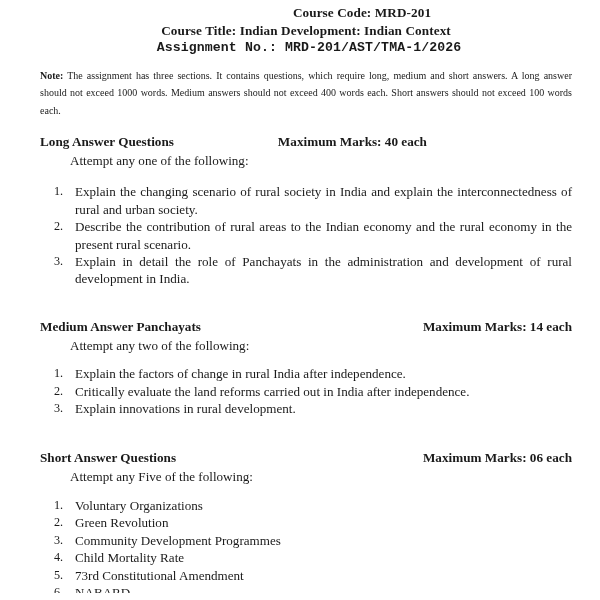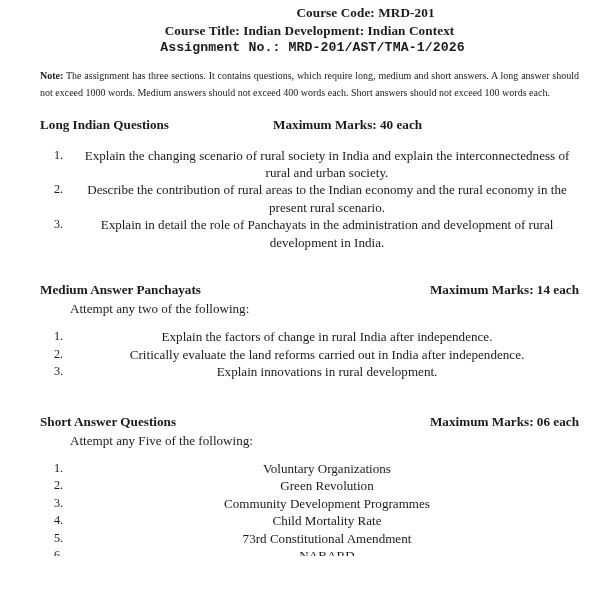--- a/index.html
+++ b/index.html
@@ -12,21 +12,21 @@
     height: 600px;
     overflow: hidden;
     font-family: "Liberation Serif", "DejaVu Serif", serif;
     color: #1a1a1a;
     position: relative;
   }
   .page {
     width: 600px;
     height: 600px;
     box-sizing: border-box;
-    padding: 4px 21px 0 40px;
+    padding: 4px 28px 0 40px;
     position: relative;
   }
 
   
   .doc-header {
     text-align: center;
     font-weight: bold;
     font-size: 13.2px;
     line-height: 17.6px;
     letter-spacing: 0.1px;
@@ -118,21 +118,20 @@
   ol.qlist li .num {
     position: absolute;
     left: 14px;
     top: 0;
     width: 18px;
     text-align: left;
     font-size: 12.2px;
   }
   ol.qlist li .qtext {
     display: block;
-    text-align: center;
   }
   
   ol.qlist li.clipped {
     overflow: hidden;
     height: 9px;
   }
 </style>
 </head>
 <body>
 
@@ -141,23 +140,24 @@
   <div class="doc-header">
     <div class="hline line1">Course Code: MRD-201</div>
     <div class="hline line2">Course Title: Indian Development: Indian Context</div>
     <div class="hline line3">Assignment No.: MRD-201/AST/TMA-1/2026</div>
   </div>
 
   <p class="note"><span class="note-label">Note:</span><span> The assignment has three sections. It contains questions, which require long, medium and short answers. A long answer should not exceed 1000 words. Medium answers should not exceed 400 words each. Short answers should not exceed 100 words each.</span></p>
 
   <div class="section long-section">
     <div class="section-head">
-      <span class="sec-title">Long Indian Questions</span>
+      <span class="sec-title">Long Answer Questions</span>
       <span class="sec-marks">Maximum Marks: 40 each</span>
     </div>
+    <div class="attempt">Attempt any one of the following:</div>
     <ol class="qlist justified spaced">
       <li>
         <span class="num">1.</span>
         <span class="qtext">Explain the changing scenario of rural society in India and explain the interconnectedness of rural and urban society.</span>
       </li>
       <li>
         <span class="num">2.</span>
         <span class="qtext">Describe the contribution of rural areas to the Indian economy and the rural economy in the present rural scenario.</span>
       </li>
       <li>

